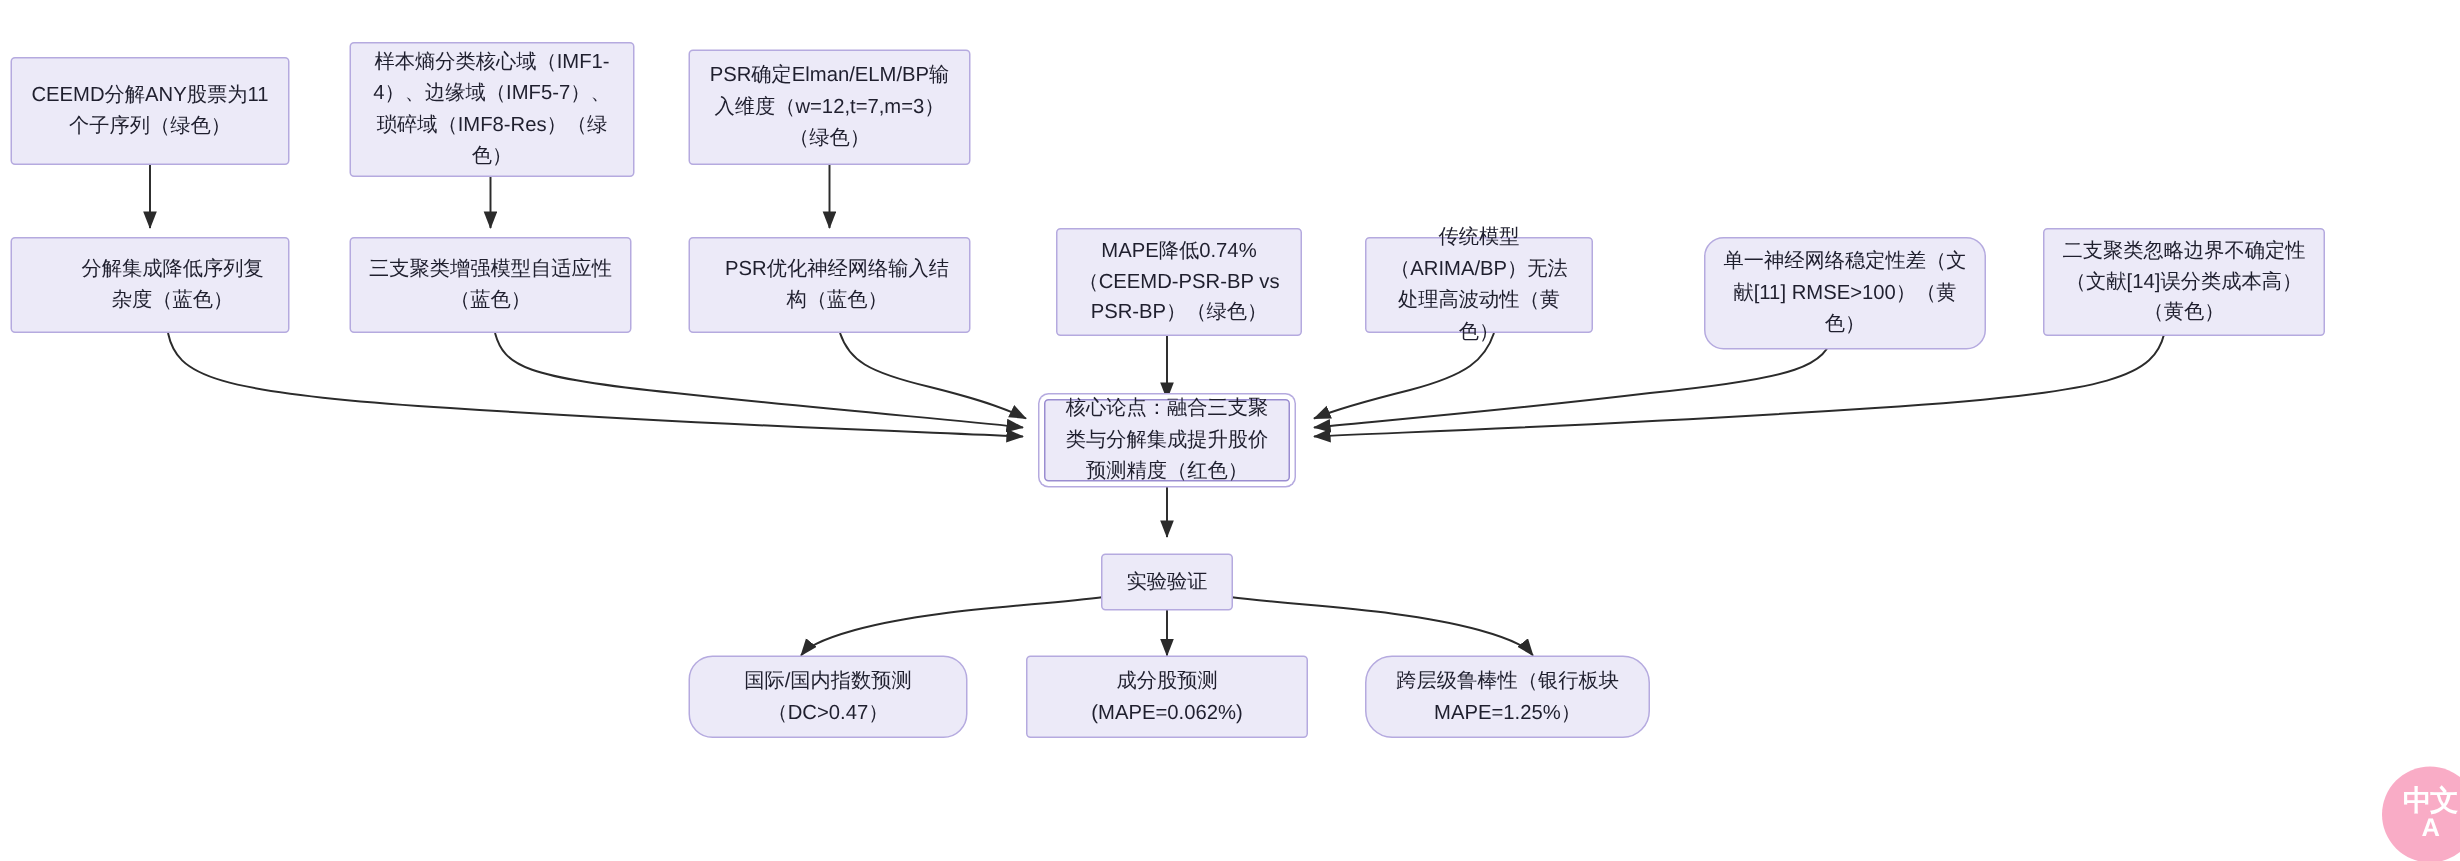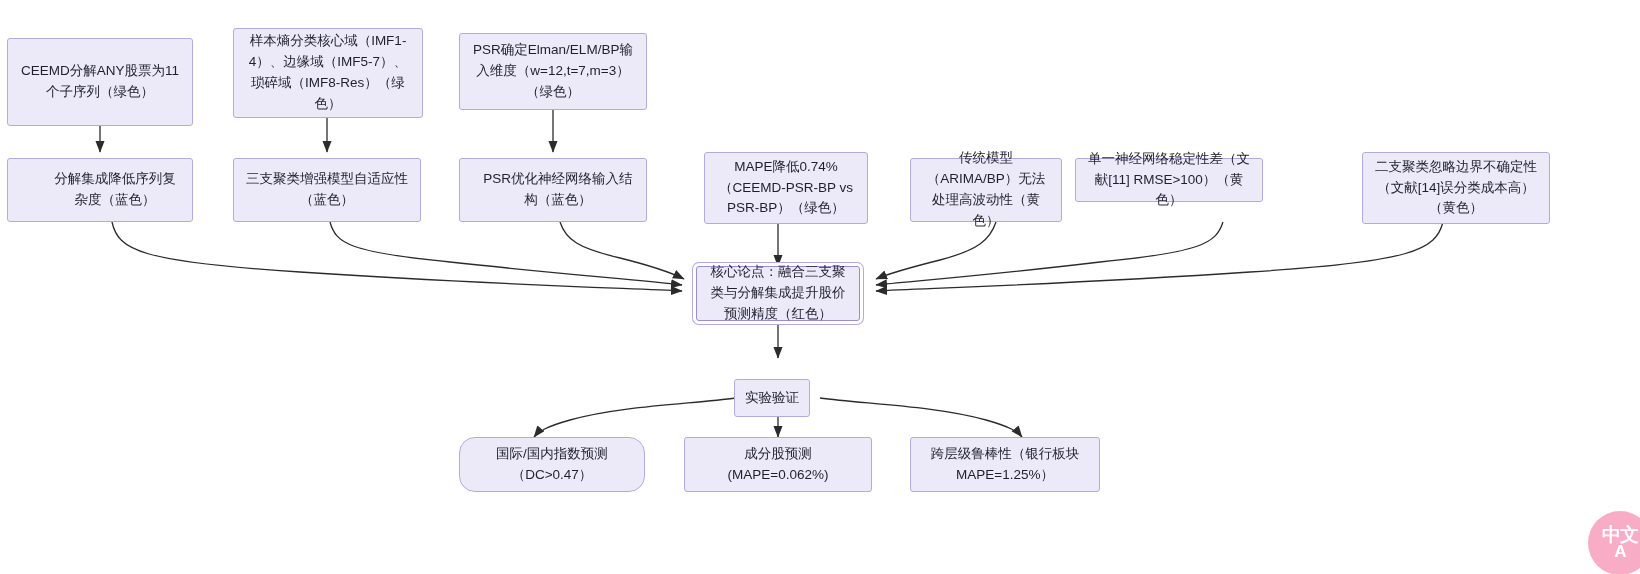--- a/index.html
+++ b/index.html
@@ -101,21 +101,21 @@
       <path d="M1443,222 C1436,250 1412,262 1250,272 C1070,284 936,288 876,291"></path>
 
       <path d="M778,321 L778,358"></path>
 
       <path d="M736,398 C690,404 620,406 570,420 C545,427 538,432 534,437"></path>
       <path d="M778,400 L778,437"></path>
       <path d="M820,398 C866,404 936,406 986,420 C1011,427 1018,432 1022,437"></path>
     </g>
   </svg>
 
-  <div class="node" style="left:7px; top:38px; width:186px; height:88px;">
+  <div class="node" style="left:7px; top:38px; width:186px; height:72px;">
     <span class="label">CEEMD分解ANY股票为11个子序列（绿色）</span>
   </div>
 
   <div class="node" style="left:233px; top:28px; width:190px; height:90px;">
     <span class="label">样本熵分类核心域（IMF1-4）、边缘域（IMF5-7）、琐碎域（IMF8-Res）（绿色）</span>
   </div>
 
   <div class="node" style="left:459px; top:33px; width:188px; height:77px;text-align:center;">
     <span class="label">PSR确定Elman/ELM/BP输入维度（w=12,t=7,m=3）（绿色）</span>
   </div>
@@ -133,45 +133,45 @@
   </div>
 
   <div class="node" style="left:704px; top:152px; width:164px; height:72px;">
     <span class="label">MAPE降低0.74%（CEEMD-PSR-BP vs PSR-BP）（绿色）</span>
   </div>
 
   <div class="node" style="left:910px; top:158px; width:152px; height:64px;">
     <span class="label">传统模型（ARIMA/BP）无法处理高波动性（黄色）</span>
   </div>
 
-  <div class="node" style="left:1075px; top:158px; width:188px; height:44px;">
+  <div class="node" style="left:1136px; top:158px; width:188px; height:75px;border-radius:13px;">
     <span class="label">单一神经网络稳定性差（文献[11] RMSE&gt;100）（黄色）</span>
   </div>
 
   <div class="node" style="left:1362px; top:152px; width:188px; height:72px;">
     <span class="label">二支聚类忽略边界不确定性（文献[14]误分类成本高）（黄色）</span>
   </div>
 
   <div class="node core" style="left:696px; top:266px; width:164px; height:55px;">
     <span class="label">核心论点：融合三支聚类与分解集成提升股价预测精度（红色）</span>
   </div>
 
-  <div class="node" style="left:734px; top:379px; width:76px; height:38px;">
+  <div class="node" style="left:734px; top:369px; width:88px; height:38px;">
     <span class="label">实验验证</span>
   </div>
 
   <div class="node" style="left:459px; top:437px; width:186px; height:55px;border-radius:16px;">
     <span class="label">国际/国内指数预测（DC&gt;0.47）</span>
   </div>
 
   <div class="node" style="left:684px; top:437px; width:188px; height:55px;">
     <span class="label">成分股预测(MAPE=0.062%)</span>
   </div>
 
-  <div class="node" style="left:910px; top:437px; width:190px; height:55px;">
+  <div class="node" style="left:910px; top:437px; width:190px; height:55px;border-radius:18px;">
     <span class="label">跨层级鲁棒性（银行板块MAPE=1.25%）</span>
   </div>
 
   <div class="watermark" style="left:1588px; top:511px;">
     <span class="glyphs">
       <span>中文</span>
       <span class="ln2">A</span>
     </span>
   </div>
 

